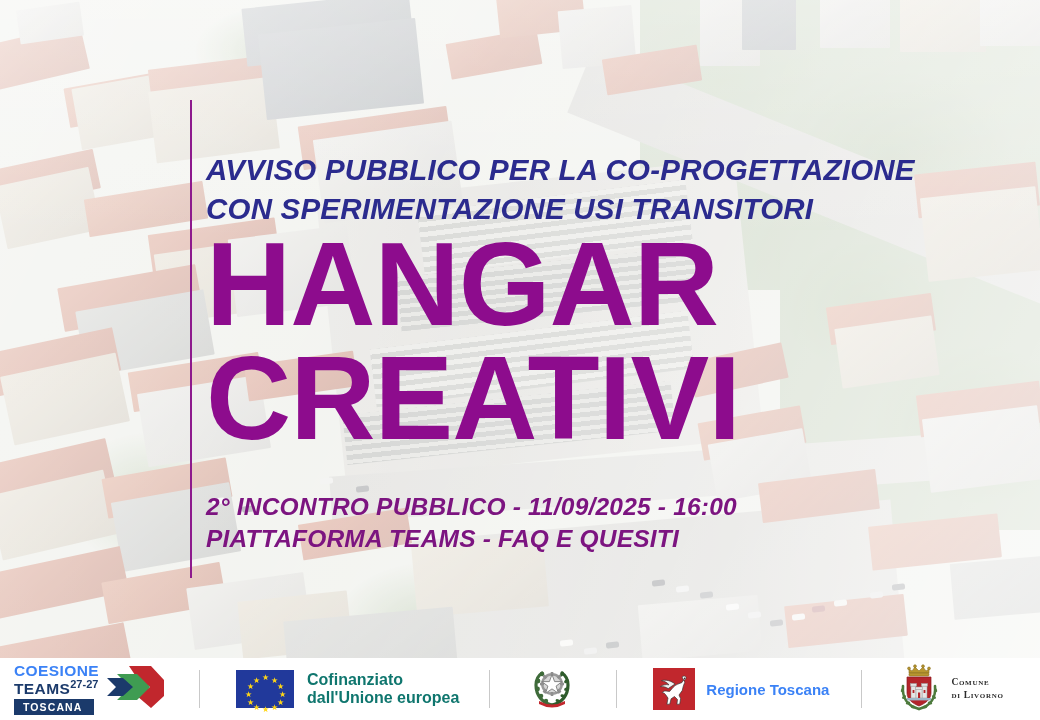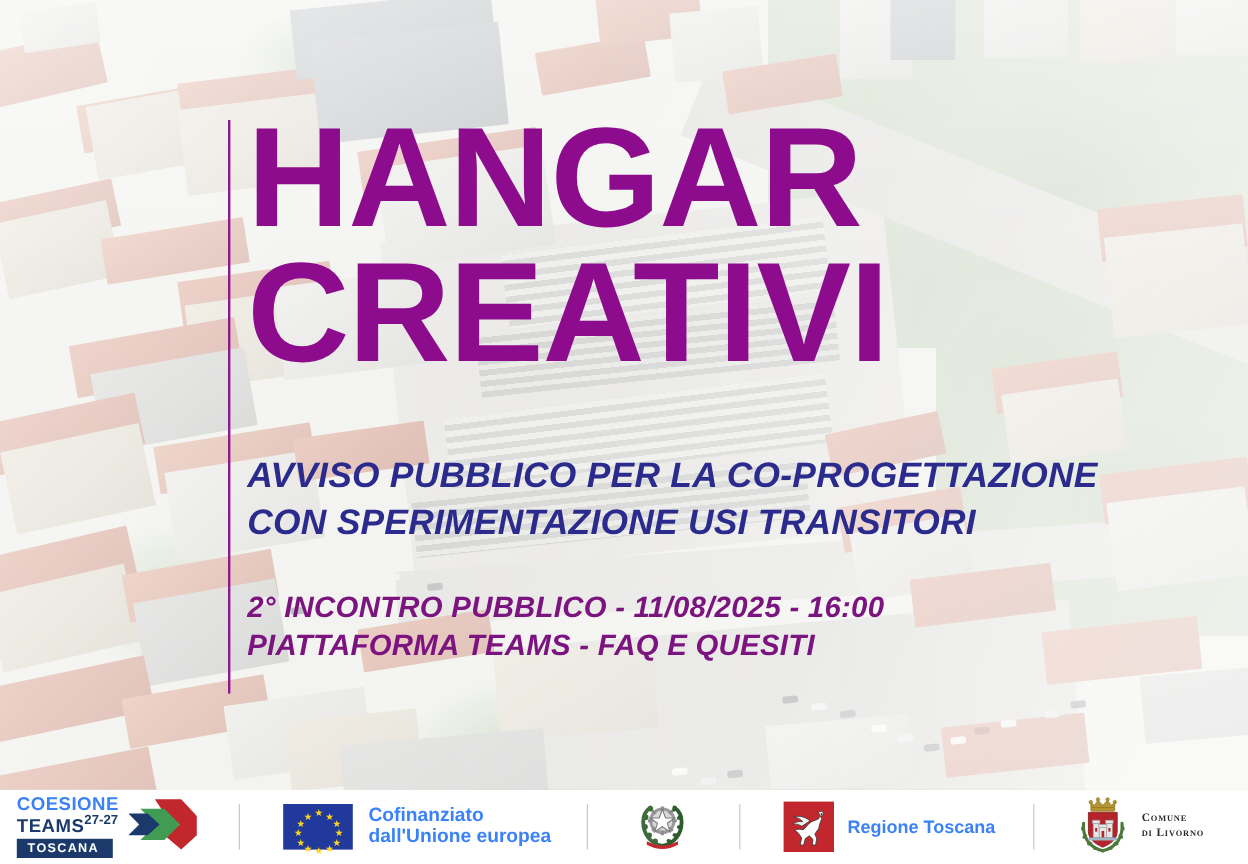--- a/index.html
+++ b/index.html
@@ -154,21 +154,21 @@
   #coes-text{font-size:0;line-height:0;}
   .coes-l1{display:block;color:#3b82f6;font-weight:700;font-size:15.5px;letter-spacing:0.4px;line-height:1.02;}
   .coes-l2{display:block;color:#1b3a6b;font-weight:700;font-size:15.5px;letter-spacing:0.4px;line-height:1.02;}
   .coes-yr{font-size:11px;vertical-align:super;letter-spacing:0;}
   #coes-tos{display:inline-block;margin-top:2px;background:#1b3a6b;color:#fff;
     font-size:10.5px;font-weight:700;letter-spacing:1.1px;padding:3px 12px 3px 9px;line-height:1;}
 
   
   #euflag{width:58px;height:38px;background:#21399b;position:relative;flex:0 0 auto;}
   .eustar{position:absolute;color:#ffd617;font-size:8px;line-height:8px;}
-  #eu-text{margin-left:13px;color:#3b82f6;font-weight:700;font-size:16px;line-height:1.14;white-space:pre-line;}
+  #eu-text{margin-left:13px;color:#0f766e;font-weight:700;font-size:16px;line-height:1.14;white-space:pre-line;}
 
   
   #rt-mark{width:42px;height:42px;background:#c1272d;position:relative;flex:0 0 auto;}
   #rt-text{margin-left:11px;color:#3b82f6;font-weight:700;font-size:15px;}
 
   
   #cl-text{margin-left:9px;color:#2b2b2b;font-weight:700;font-size:9.5px;
     letter-spacing:0.7px;line-height:1.42;white-space:pre-line;
     font-family:"Liberation Serif",serif;}
   .small-caps{font-variant:small-caps;}
@@ -277,25 +277,25 @@
     <div class="car" style="left:242px;top:506px;background:#575a5e;"></div>
 
     <div id="wash"></div>
     <div id="wash2"></div>
     <div id="washTop"></div>
   </div>
 
   <div id="accent-rule"></div>
 
   <div id="textblock">
+    <div id="subtitle">AVVISO PUBBLICO PER LA CO-PROGETTAZIONE
+CON SPERIMENTAZIONE USI TRANSITORI</div>
     <div id="title">HANGAR
 CREATIVI</div>
-    <div id="subtitle">AVVISO PUBBLICO PER LA CO-PROGETTAZIONE
-CON SPERIMENTAZIONE USI TRANSITORI</div>
-    <div id="details">2° INCONTRO PUBBLICO - 11/08/2025  - 16:00
+    <div id="details">2° INCONTRO PUBBLICO - 11/09/2025  - 16:00
 PIATTAFORMA TEAMS - FAQ E QUESITI</div>
   </div>
 
   <div id="footer">
 
     <div class="fslot" id="coesione">
       <div id="coes-text">
         <span class="coes-l1">COESIONE</span>
         <span class="coes-l2"><span>TEAMS</span><span class="coes-yr">27-27</span></span>
         <span id="coes-tos">TOSCANA</span>

